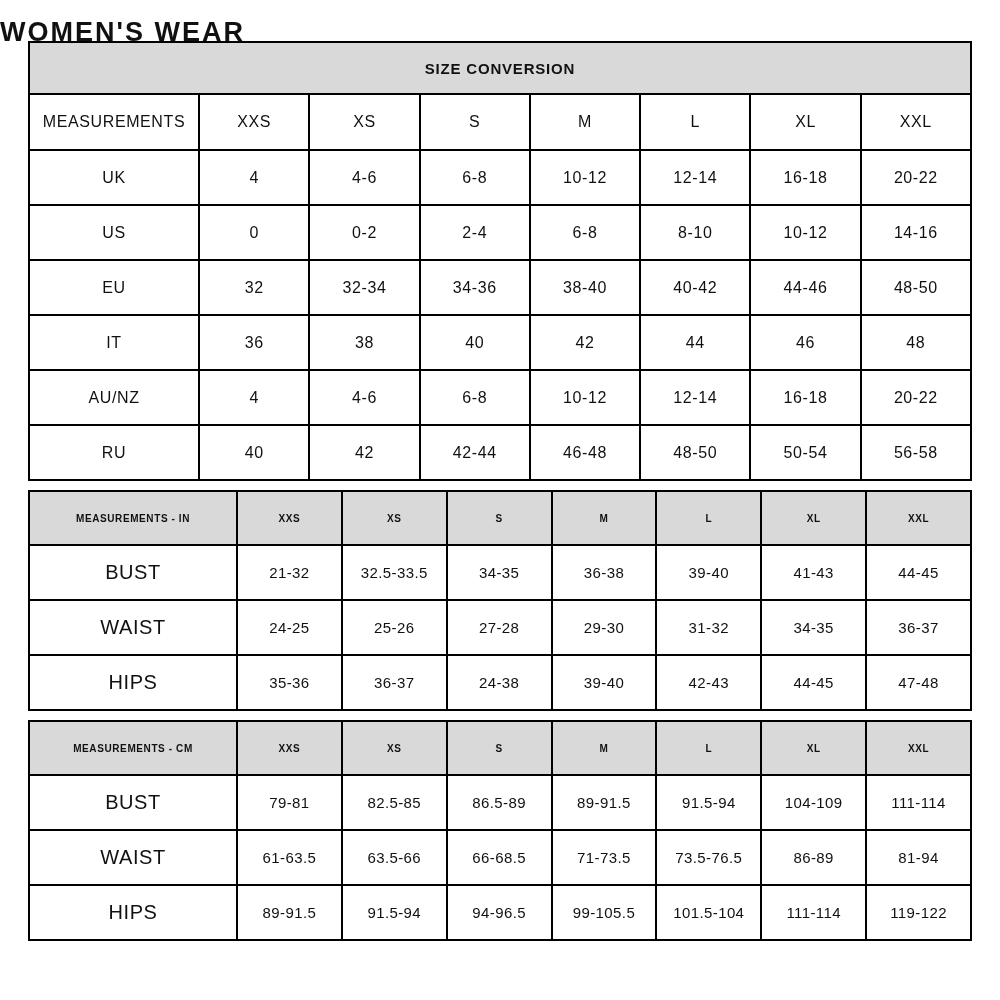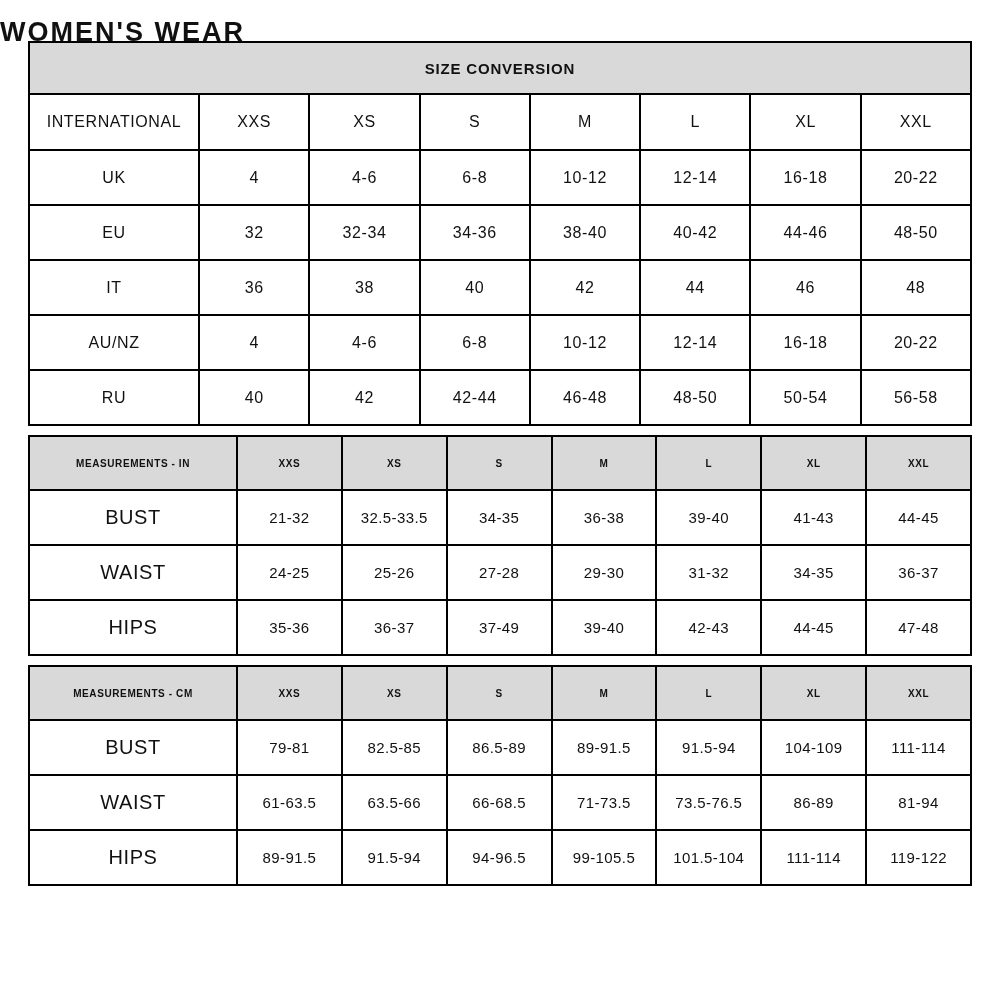--- a/index.html
+++ b/index.html
@@ -80,38 +80,48 @@
   <table class="t1">
     <colgroup>
         <col class="c-label">
         <col span="7">
       </colgroup>
     <tbody>
         <tr class="banner-row">
       <th class="gray" colspan="8">SIZE CONVERSION</th>
     </tr>
     <tr class="cols-row">
-      <td>INTERNATIONAL</td>
+      <td>MEASUREMENTS</td>
       <td>XXS</td>
       <td>XS</td>
       <td>S</td>
       <td>M</td>
       <td>L</td>
       <td>XL</td>
       <td>XXL</td>
     </tr>
     <tr class="data-row">
       <td class="row-label">UK</td>
       <td>4</td>
       <td>4-6</td>
       <td>6-8</td>
       <td>10-12</td>
       <td>12-14</td>
       <td>16-18</td>
       <td>20-22</td>
+    </tr>
+    <tr class="data-row">
+      <td class="row-label">US</td>
+      <td>0</td>
+      <td>0-2</td>
+      <td>2-4</td>
+      <td>6-8</td>
+      <td>8-10</td>
+      <td>10-12</td>
+      <td>14-16</td>
     </tr>
     <tr class="data-row">
       <td class="row-label">EU</td>
       <td>32</td>
       <td>32-34</td>
       <td>34-36</td>
       <td>38-40</td>
       <td>40-42</td>
       <td>44-46</td>
       <td>48-50</td>
@@ -182,21 +192,21 @@
       <td>27-28</td>
       <td>29-30</td>
       <td>31-32</td>
       <td>34-35</td>
       <td>36-37</td>
     </tr>
     <tr class="data-row">
       <td class="row-label">HIPS</td>
       <td>35-36</td>
       <td>36-37</td>
-      <td>37-49</td>
+      <td>24-38</td>
       <td>39-40</td>
       <td>42-43</td>
       <td>44-45</td>
       <td>47-48</td>
     </tr>
   </tbody>
     </table>
 
   <table class="t3">
     <colgroup>

